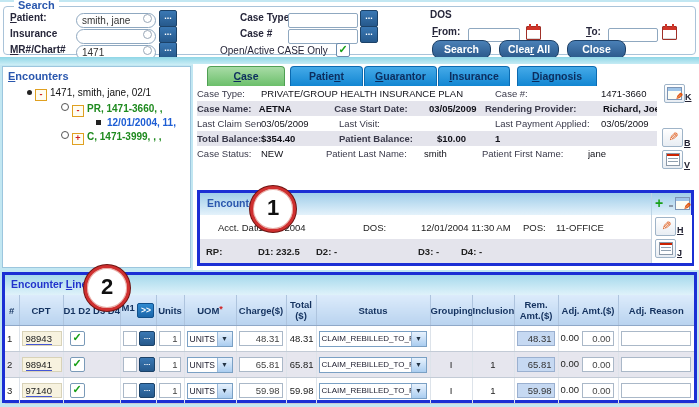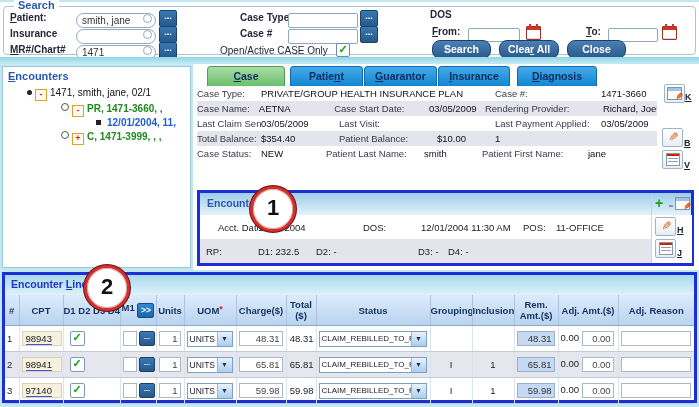--- a/index.html
+++ b/index.html
@@ -46,21 +46,21 @@
   
   .right-panel{position:absolute;left:193px;top:64px;width:506px;height:206px;background:#fff;}
   .tab{position:absolute;top:66px;height:19px;border:1px solid #0b6ab0;border-bottom:none;border-radius:4px 4px 0 0;
       background:linear-gradient(#45aae8,#1286d2);color:#0c2d5e;font-weight:bold;font-size:10.5px;
       text-align:center;line-height:18px;cursor:pointer;}
   .tab.active{background:linear-gradient(#a8dca6,#6cbf6b);border-color:#4f9f53;}
   .crow{position:absolute;left:197px;width:460px;height:15px;display:flex;align-items:center;font-size:9.5px;color:#333;}
   .crow .cl{color:#39394a;}
   .crow .cv{color:#101018;}
   .crow span{white-space:nowrap;overflow:hidden;}
-  .gray{background:#e4e4ec;}
+  .gray{background:#e4e4ec;font-weight:bold;}
   
   .railbtn{position:absolute;width:19px;height:17px;background:linear-gradient(#fff,#e8edf3);border:1px solid #9fb4c8;
       border-radius:2px;text-align:center;cursor:pointer;}
   .pencil-glyph{font-size:12px;color:#e05510;line-height:15px;display:block;transform:rotate(90deg);}
   .doc-glyph{position:absolute;left:3px;top:2px;width:12px;height:11px;border:1px solid #8a98a8;background:
       linear-gradient(#cc2200 0 2px,#fff 2px);}
   .doc-glyph i{position:absolute;left:1px;right:1px;top:4px;height:6px;
       background:repeating-linear-gradient(#90a0b0 0 1px,#fff 1px 3px);}
   .notepad-glyph{position:absolute;left:2px;top:2px;width:13px;height:11px;border:1px solid #7d95b5;background:linear-gradient(#9fc4e8 0 3px,#fdfdf4 3px);}
   .notepad-glyph b{position:absolute;right:-2px;bottom:-2px;font-size:9px;color:#e05510;transform:rotate(90deg);}
@@ -269,21 +269,21 @@
       <span class="cv" style="width:105px">12/01/2004</span>
       <span class="cl" style="width:58px">DOS:</span>
       <span class="cv" style="width:102px">12/01/2004 11:30 AM</span>
       <span class="cl" style="width:33px">POS:</span>
       <span class="cv" style="width:95px">11-OFFICE</span>
     </div>
     <div class="erow gray" style="top:46px">
       <span class="cl" style="width:58px;padding-left:6px;box-sizing:border-box">RP:</span>
       <span class="cv" style="width:58px">D1: 232.5</span>
       <span class="cv" style="width:102px">D2: -</span>
-      <span class="cv" style="width:30px">D3: -</span>
+      <span class="cv" style="width:43px">D3: -</span>
       <span class="cv" style="width:95px">D4: -</span>
     </div>
     <div class="enc-rail">
       <span class="railbtn" style="left:3px;top:2px">
           <span class="pencil-glyph">✎</span>
         </span>
       <span class="shortcut" style="left:25px;top:10px">H</span>
       <span class="railbtn" style="left:3px;top:24px">
           <span class="doc-glyph">
             <i></i>

